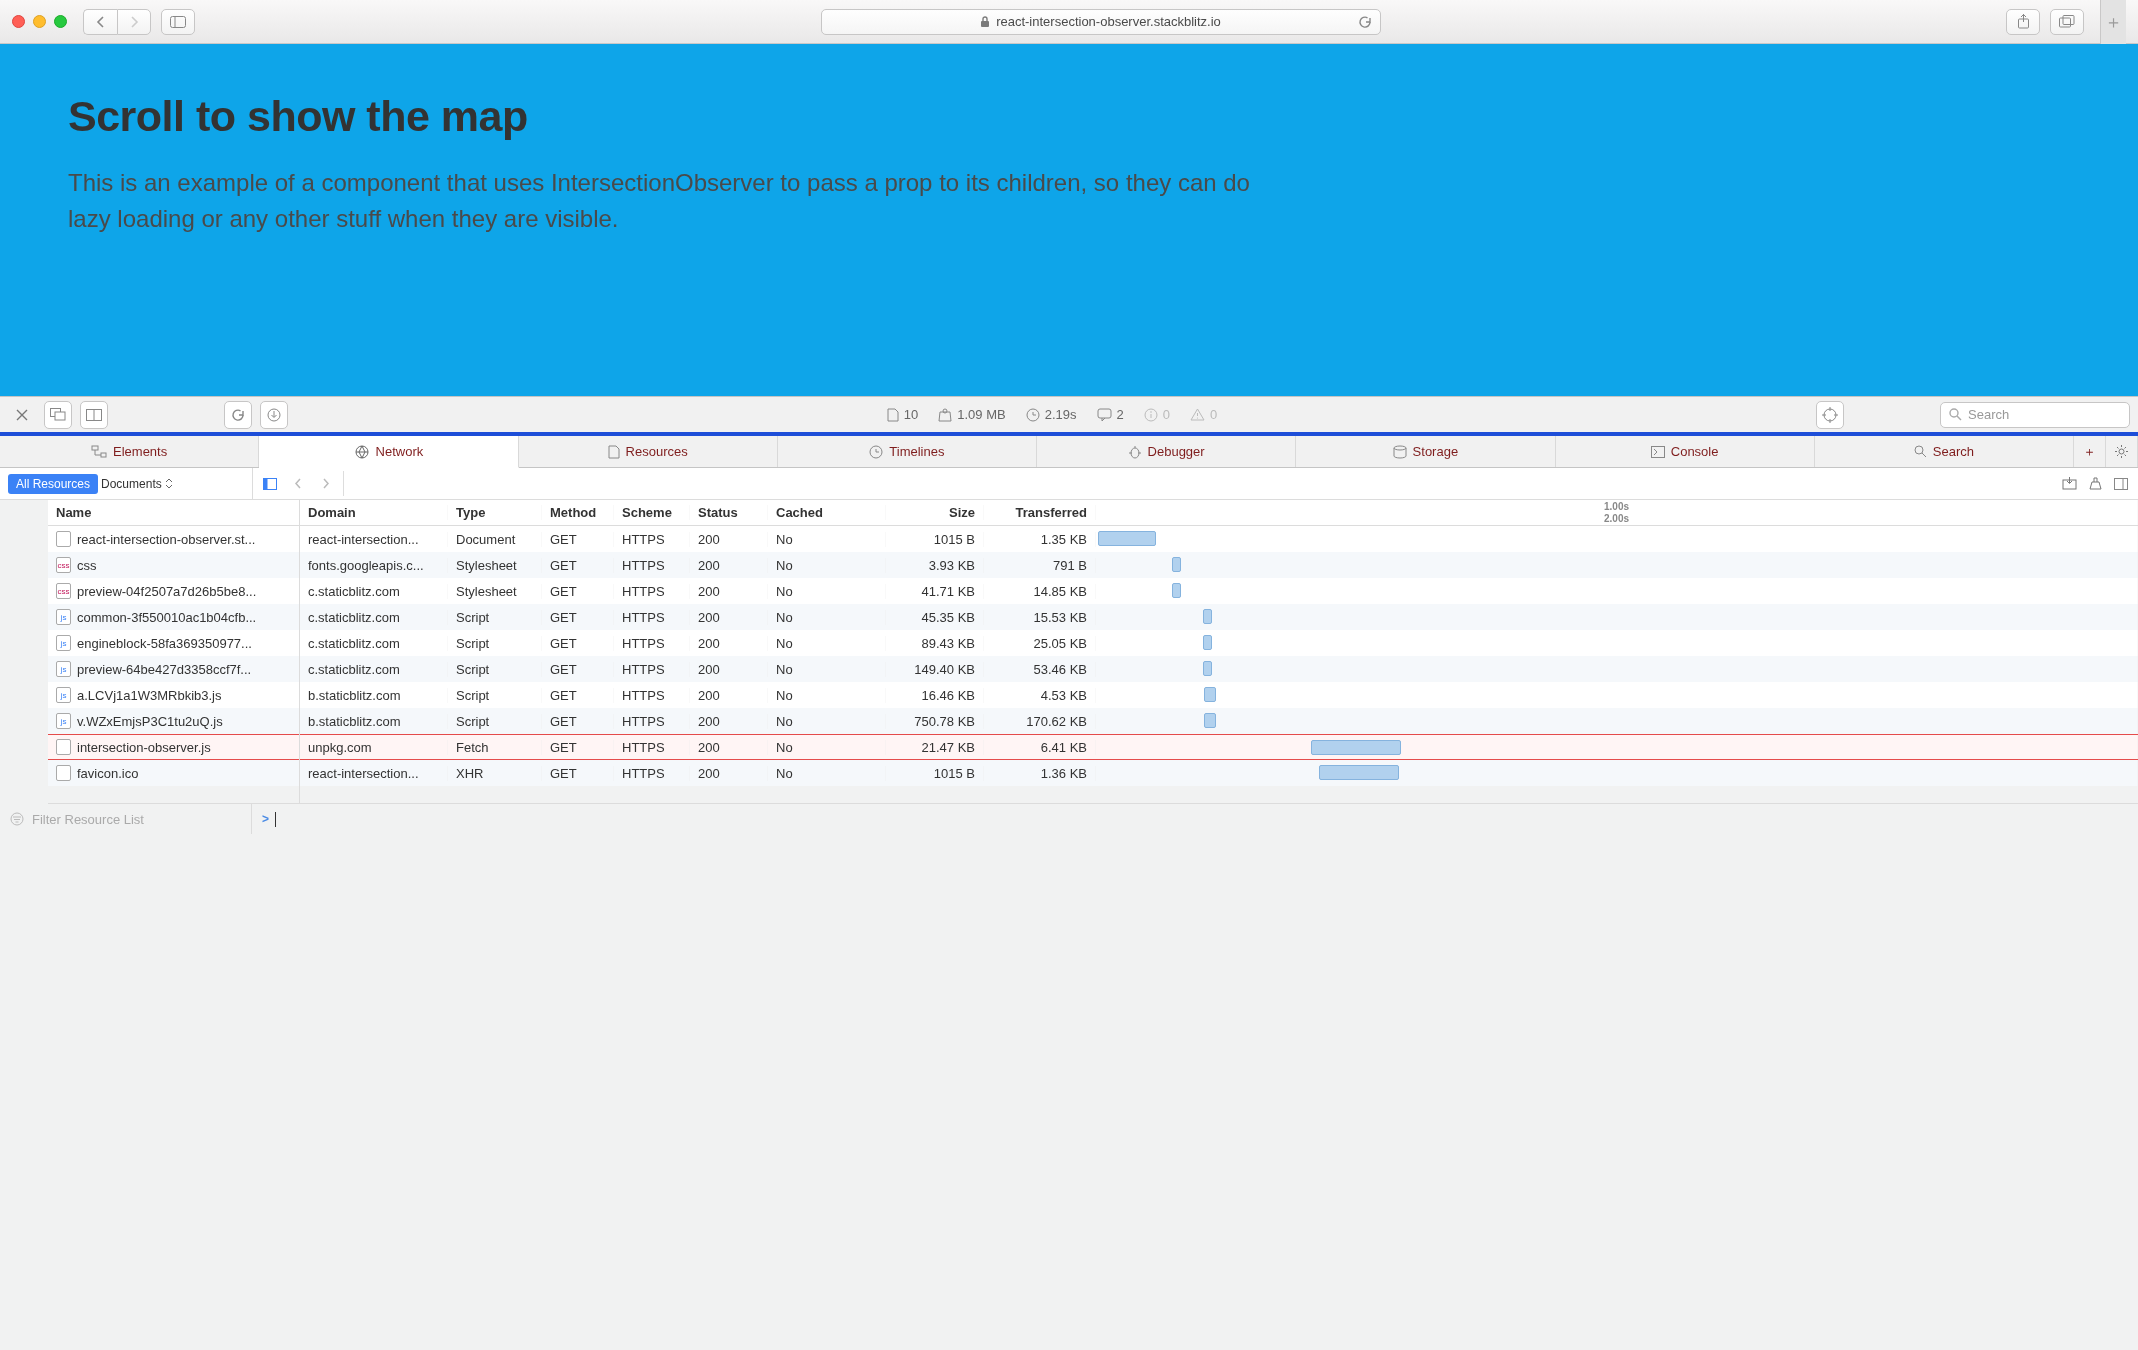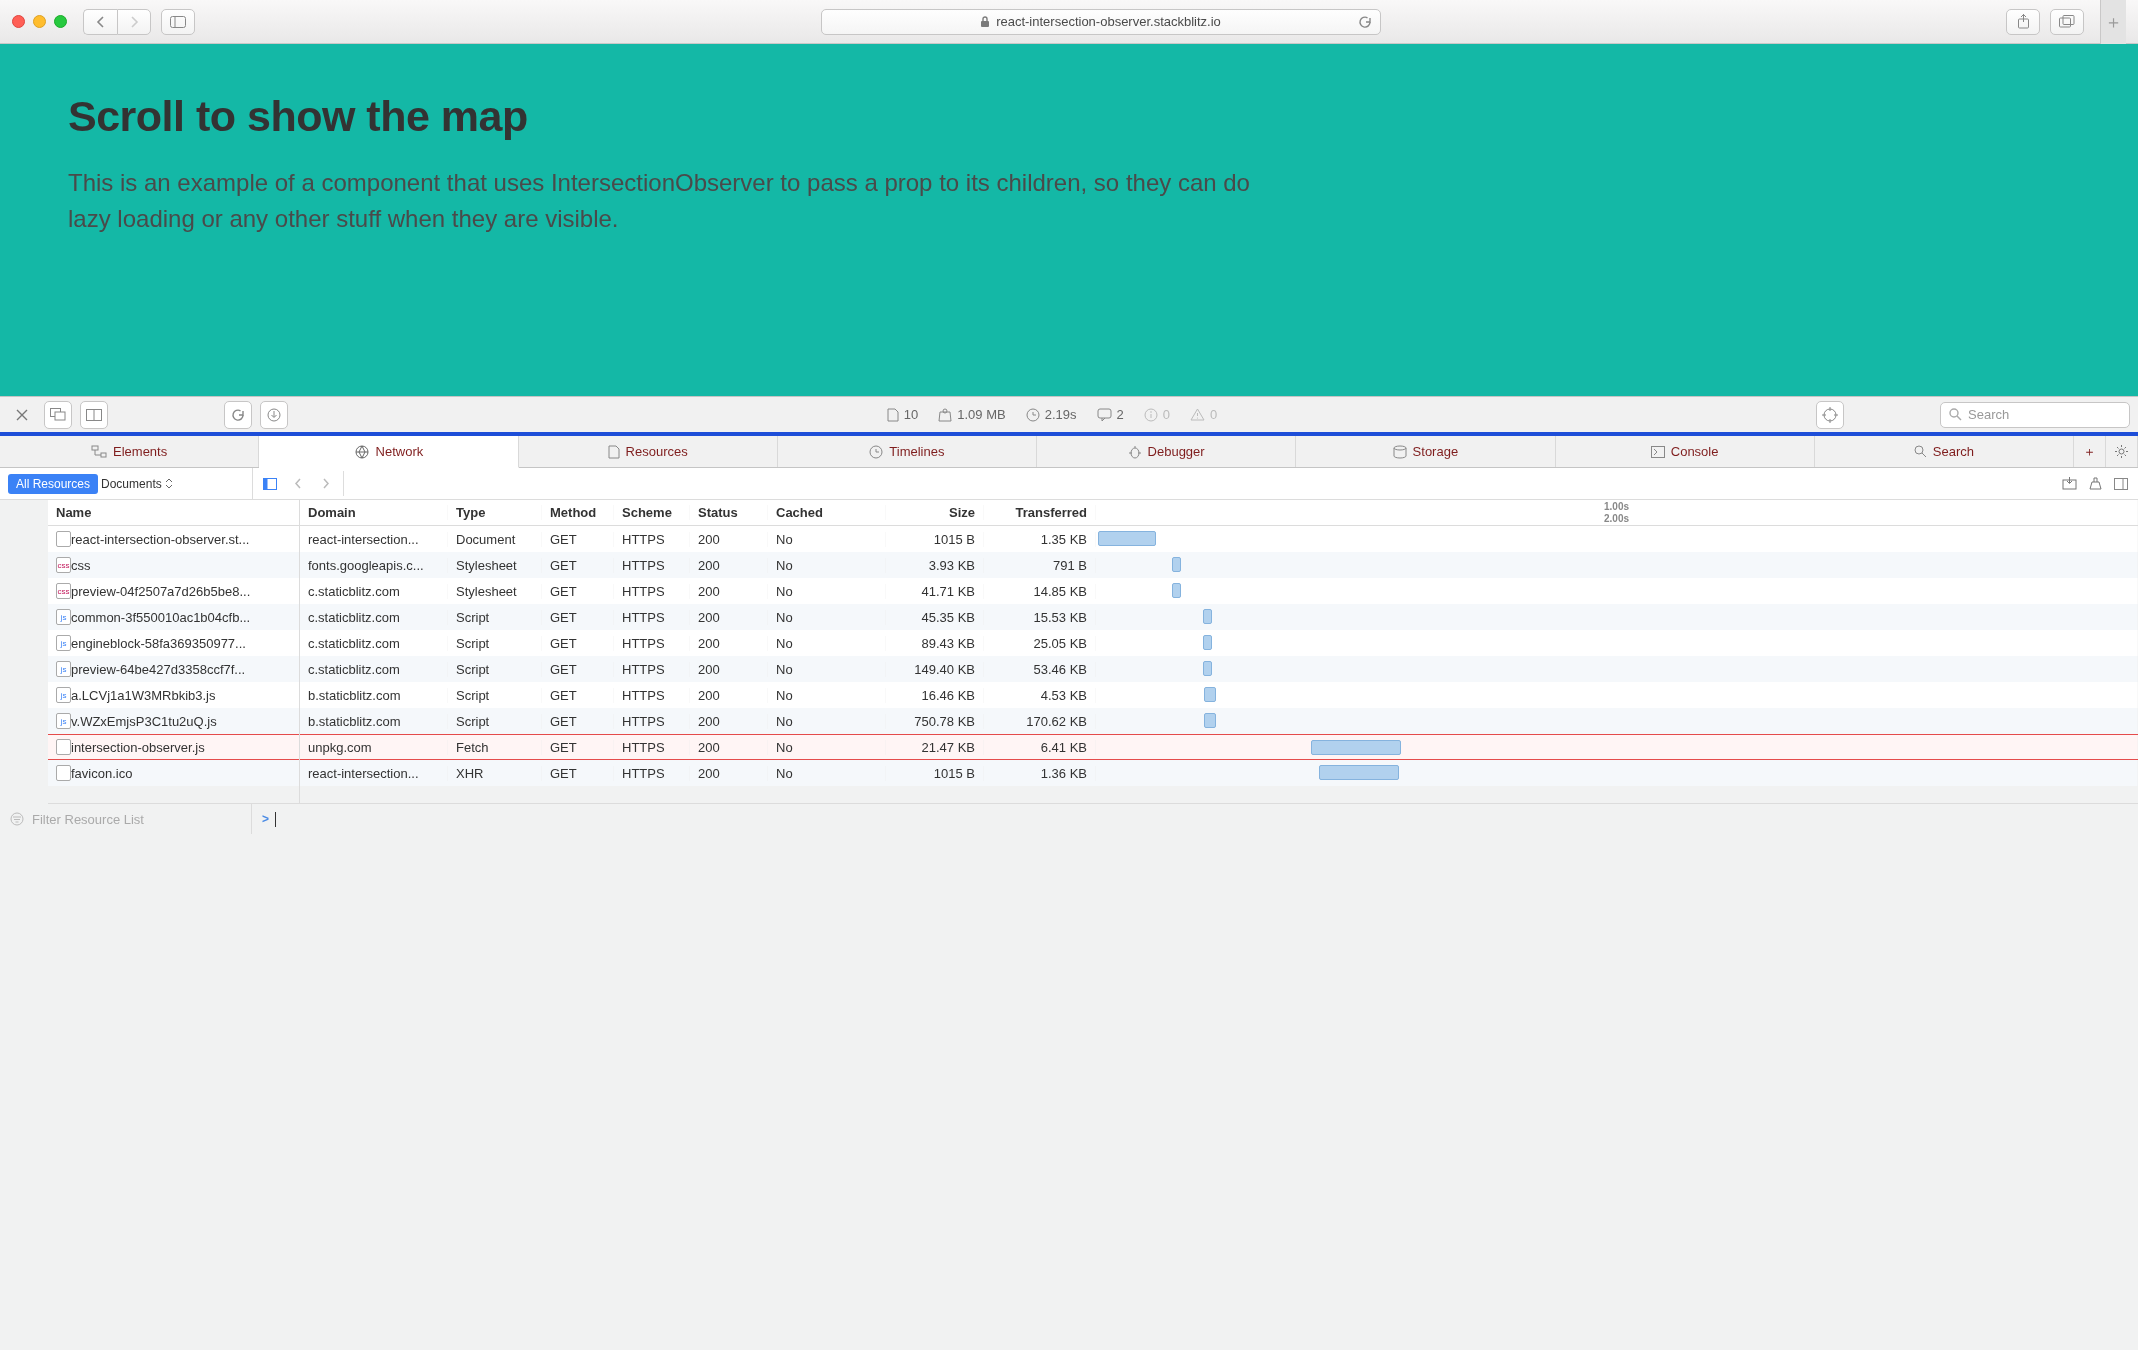--- a/index.html
+++ b/index.html
@@ -12,21 +12,21 @@
 .tl.yellow{background:#ffbd2e;border:1px solid #dea123;}
 .tl.green{background:#27c93f;border:1px solid #1aab29;}
 .btn-group{display:flex;}
 .tb-btn{background:linear-gradient(#fff,#f3f3f3);border:1px solid #c7c6c6;height:26px;min-width:34px;display:flex;align-items:center;justify-content:center;color:#5a5a5a;font-size:14px;border-radius:5px;}
 .btn-group .tb-btn:first-child{border-top-right-radius:0;border-bottom-right-radius:0;border-right:0;}
 .btn-group .tb-btn:last-child{border-top-left-radius:0;border-bottom-left-radius:0;}
 .addr{flex:1;max-width:560px;margin:0 auto;display:flex;align-items:center;justify-content:center;background:linear-gradient(#fefefe,#f5f5f5);border:1px solid #c7c6c6;border-radius:5px;height:26px;color:#4a4a4a;font-size:13px;gap:6px;padding:0 8px;position:relative;}
 .addr .reload{position:absolute;right:8px;color:#777;}
 .spacer{flex:1;}
 .new-tab{width:26px;height:44px;display:flex;align-items:center;justify-content:center;border-left:1px solid #c9c8c8;margin-left:6px;color:#9a9a9a;font-size:18px;background:#e3e3e3;}
-.page{height:352px;background:#14b8a6;padding:48px 68px 0;}
+.page{height:352px;background:#0ea5e9;padding:48px 68px 0;}
 .page h1{font-size:43px;font-weight:700;color:#333;letter-spacing:-0.5px;margin-bottom:24px;}
 .page p{font-size:24px;color:#4a4a4a;line-height:1.5;max-width:1200px;}
 .dev-toolbar{height:40px;background:#f1f1f1;border-top:1px solid #c5c5c5;border-bottom:4px solid #1d4ed8;display:flex;align-items:center;padding:0 8px;gap:8px;color:#666;font-size:13px;}
 .dev-toolbar .ic-btn{width:28px;height:28px;display:flex;align-items:center;justify-content:center;border-radius:5px;font-size:15px;}
 .dev-toolbar .ic-btn.bordered{background:#fff;border:1px solid #c7c6c6;}
 .stat{display:flex;align-items:center;gap:5px;padding:0 6px;}
 .dev-search{display:flex;align-items:center;gap:6px;background:#fff;border:1px solid #c7c6c6;border-radius:5px;padding:2px 8px;color:#999;height:26px;width:190px;}
 .tabs{height:32px;background:#f1f1f1;border-bottom:1px solid #c5c5c5;display:flex;}
 .tab{flex:1;display:flex;align-items:center;justify-content:center;gap:6px;font-size:13px;color:#7f1d1d;border-right:1px solid #d9d9d9;cursor:pointer;}
 .tab.slim{flex:0 0 32px;}
@@ -37,21 +37,21 @@
 .dropdown-mini{font-size:12px;color:#333;display:flex;align-items:center;gap:3px;}
 .filterbar-right{flex:1;display:flex;align-items:center;gap:6px;padding:0 6px;border-left:1px solid #dcdcdc;height:100%;position:relative;}
 .filterbar-right .end{position:absolute;right:6px;display:flex;gap:4px;}
 .icon-sm{width:22px;height:22px;display:flex;align-items:center;justify-content:center;color:#666;}
 .network-body{display:flex;height:304px;border-bottom:1px solid #dcdcdc;margin-left:48px;}
 .name-col{width:252px;border-right:1px solid #dcdcdc;display:flex;flex-direction:column;}
 .grid-col{flex:1;display:flex;flex-direction:column;overflow:hidden;}
 .hdr-row{height:26px;display:flex;align-items:center;background:#fff;border-bottom:1px solid #dcdcdc;font-weight:600;color:#333;font-size:13px;}
 .name-col .hdr-row{padding:0 8px;}
 .row{height:26px;display:flex;align-items:center;font-size:13px;color:#333;}
-.name-col .row{padding:0 8px;text-align:right;}
+.name-col .row{padding:0 8px;gap:6px;text-align:right;}
 .row:nth-child(odd){background:#fff;}
 .row:nth-child(even){background:#f5f8fb;}
 .row.highlight{background:#fff5f5;border-top:1px solid #e54b4b;border-bottom:1px solid #e54b4b;}
 .file-icon{width:15px;height:16px;display:inline-flex;align-items:center;justify-content:center;font-size:8px;border:1px solid #aaa;border-radius:2px;background:#fff;color:#3b82f6;}
 .file-icon.css{color:#c2185b;}
 .file-icon.doc{color:#888;}
 .cell{overflow:hidden;white-space:nowrap;text-overflow:ellipsis;padding:0 8px;border-right:1px solid #eee5;}
 .c-domain{width:148px}
 .c-type{width:94px}
 .c-method{width:72px}

